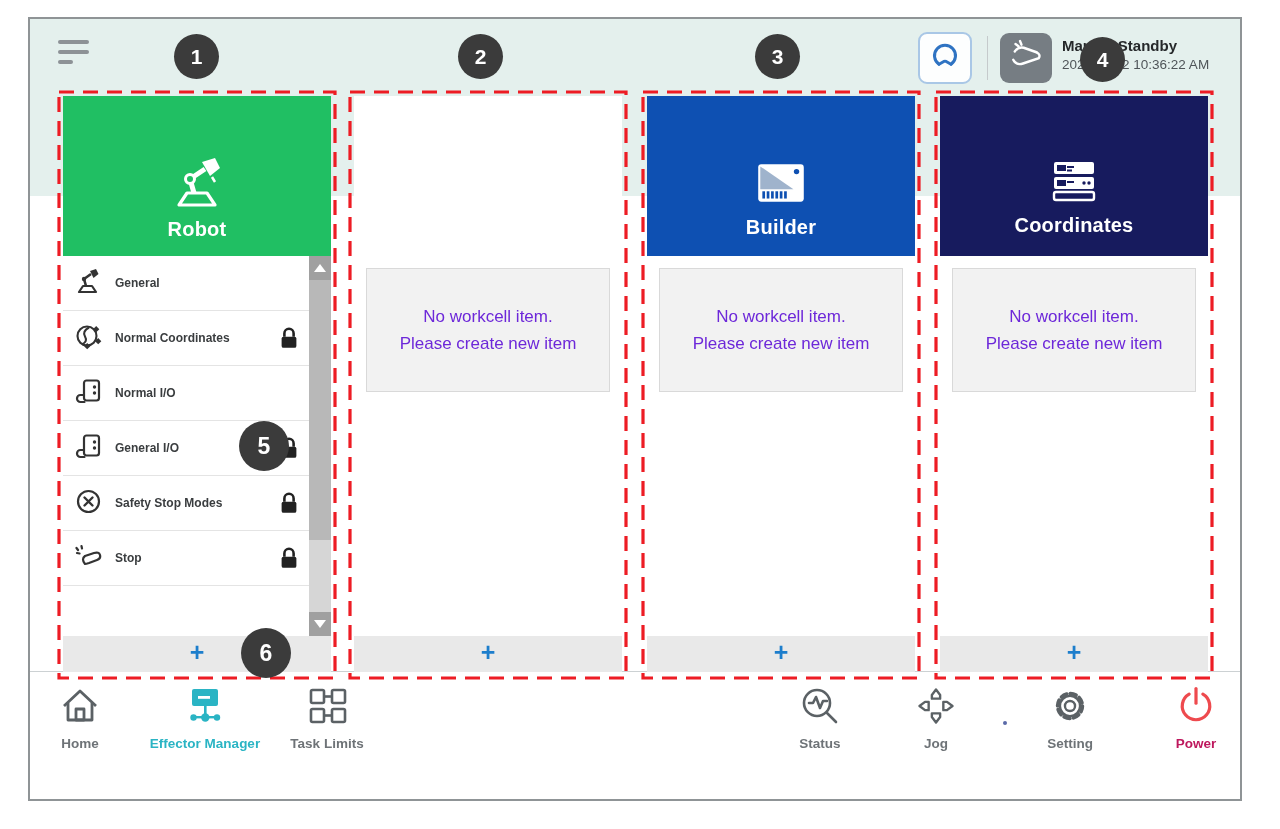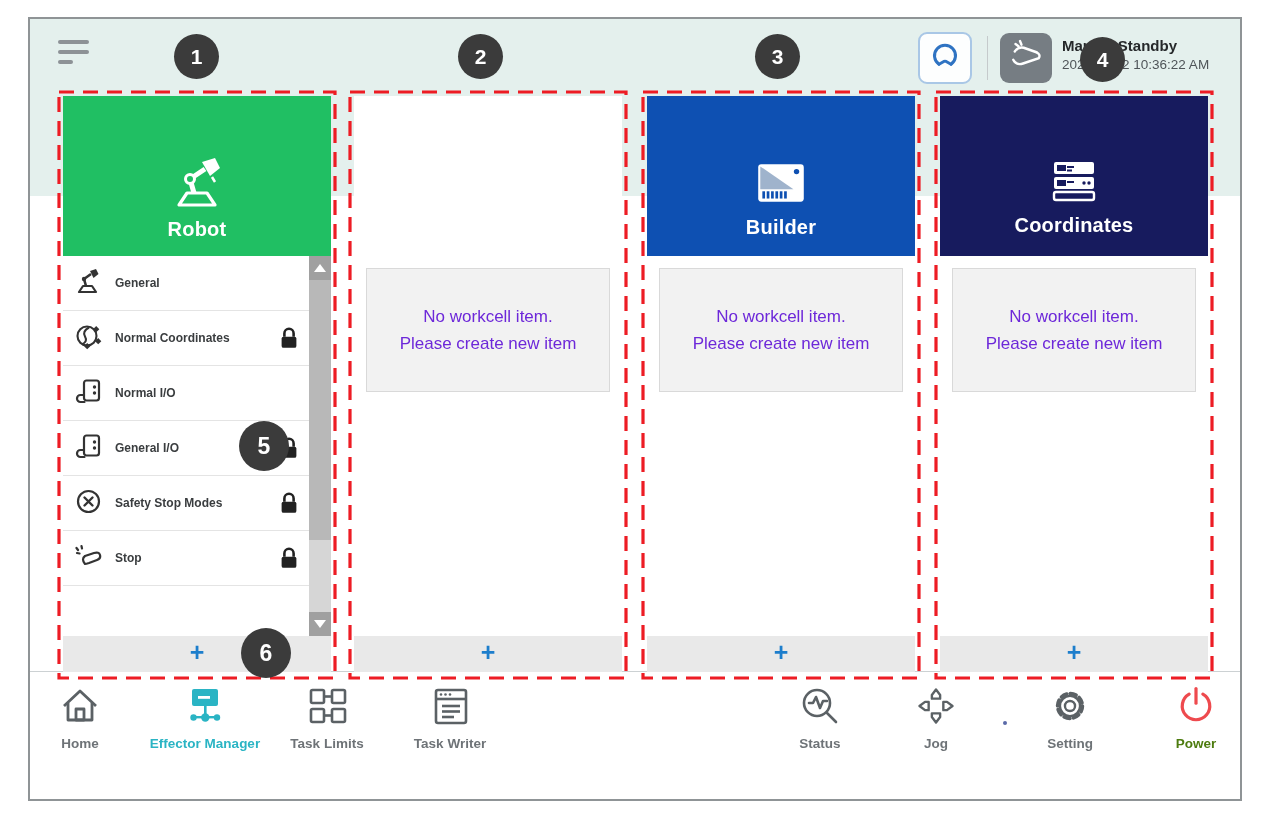--- a/index.html
+++ b/index.html
@@ -62,21 +62,21 @@
   
   .empty-box { margin:12px; height:124px; background:#f2f2f2; border:1px solid #d9d9d9;
                display:flex; flex-direction:column; align-items:center; justify-content:center; gap:7px; }
   .empty-box div { color:#6d28d9; font-size:17px; }
 
   
   .nav { position:absolute; left:0; bottom:0; width:100%; height:128px; background:#fff; border-top:1px solid #ccd1d3; }
   .nav-item { position:absolute; top:12px; width:110px; text-align:center; cursor:pointer; }
   .nav-item .nlabel { display:block; margin-top:4px; font-size:13.5px; font-weight:bold; color:#6e7377; }
   .nav-item.active .nlabel { color:#2ab4c4; }
-  .nav-item.power .nlabel { color:#4d7c0f; }
+  .nav-item.power .nlabel { color:#be185d; }
   .nav-dot { position:absolute; left:973px; top:49px; width:4px; height:4px; border-radius:50%; background:#5a6aa8; }
 </style>
 </head>
 <body>
 
 <div class="frame">
   <div class="topbar"></div>
 
   <div class="hamburger">
       <i></i>
@@ -153,39 +153,20 @@
             <rect x="6" y="25" width="13" height="13" rx="1.5"></rect>
               <rect x="27" y="25" width="13" height="13" rx="1.5"></rect>
             <path d="M19,12.5 h8"></path>
               <path d="M19,31.5 h8"></path>
           </g>
         </svg>
       </span>
       <span class="nlabel">Task Limits</span>
     </div>
 
-    <div class="nav-item" style="left:365px;">
-      <span>
-        <svg width="44" height="44" viewBox="0 0 44 44">
-          <g stroke="#5b6165" stroke-width="2.6" fill="none">
-            <rect x="8" y="6" width="30" height="33" rx="2"></rect>
-              <path d="M8,15 h30"></path>
-            <path d="M14,22 h18"></path>
-              <path d="M14,27.5 h18"></path>
-              <path d="M14,33 h12"></path>
-          </g>
-          <g fill="#5b6165">
-              <circle cx="13" cy="10.5" r="1.3"></circle>
-              <circle cx="17.5" cy="10.5" r="1.3"></circle>
-              <circle cx="22" cy="10.5" r="1.3"></circle>
-            </g>
-        </svg>
-      </span>
-      <span class="nlabel">Task Writer</span>
-    </div>
 
     <div class="nav-item" style="left:735px;">
       <span>
         <svg width="44" height="44" viewBox="0 0 44 44">
           <g stroke="#5b6165" stroke-width="2.6" fill="none" stroke-linecap="round" stroke-linejoin="round">
             <circle cx="19" cy="19" r="13"></circle>
             <path d="M11,19 h4 l3,-6 l4,11 l3,-7 h4"></path>
             <path d="M29,29 l9,9"></path>
           </g>
         </svg>

